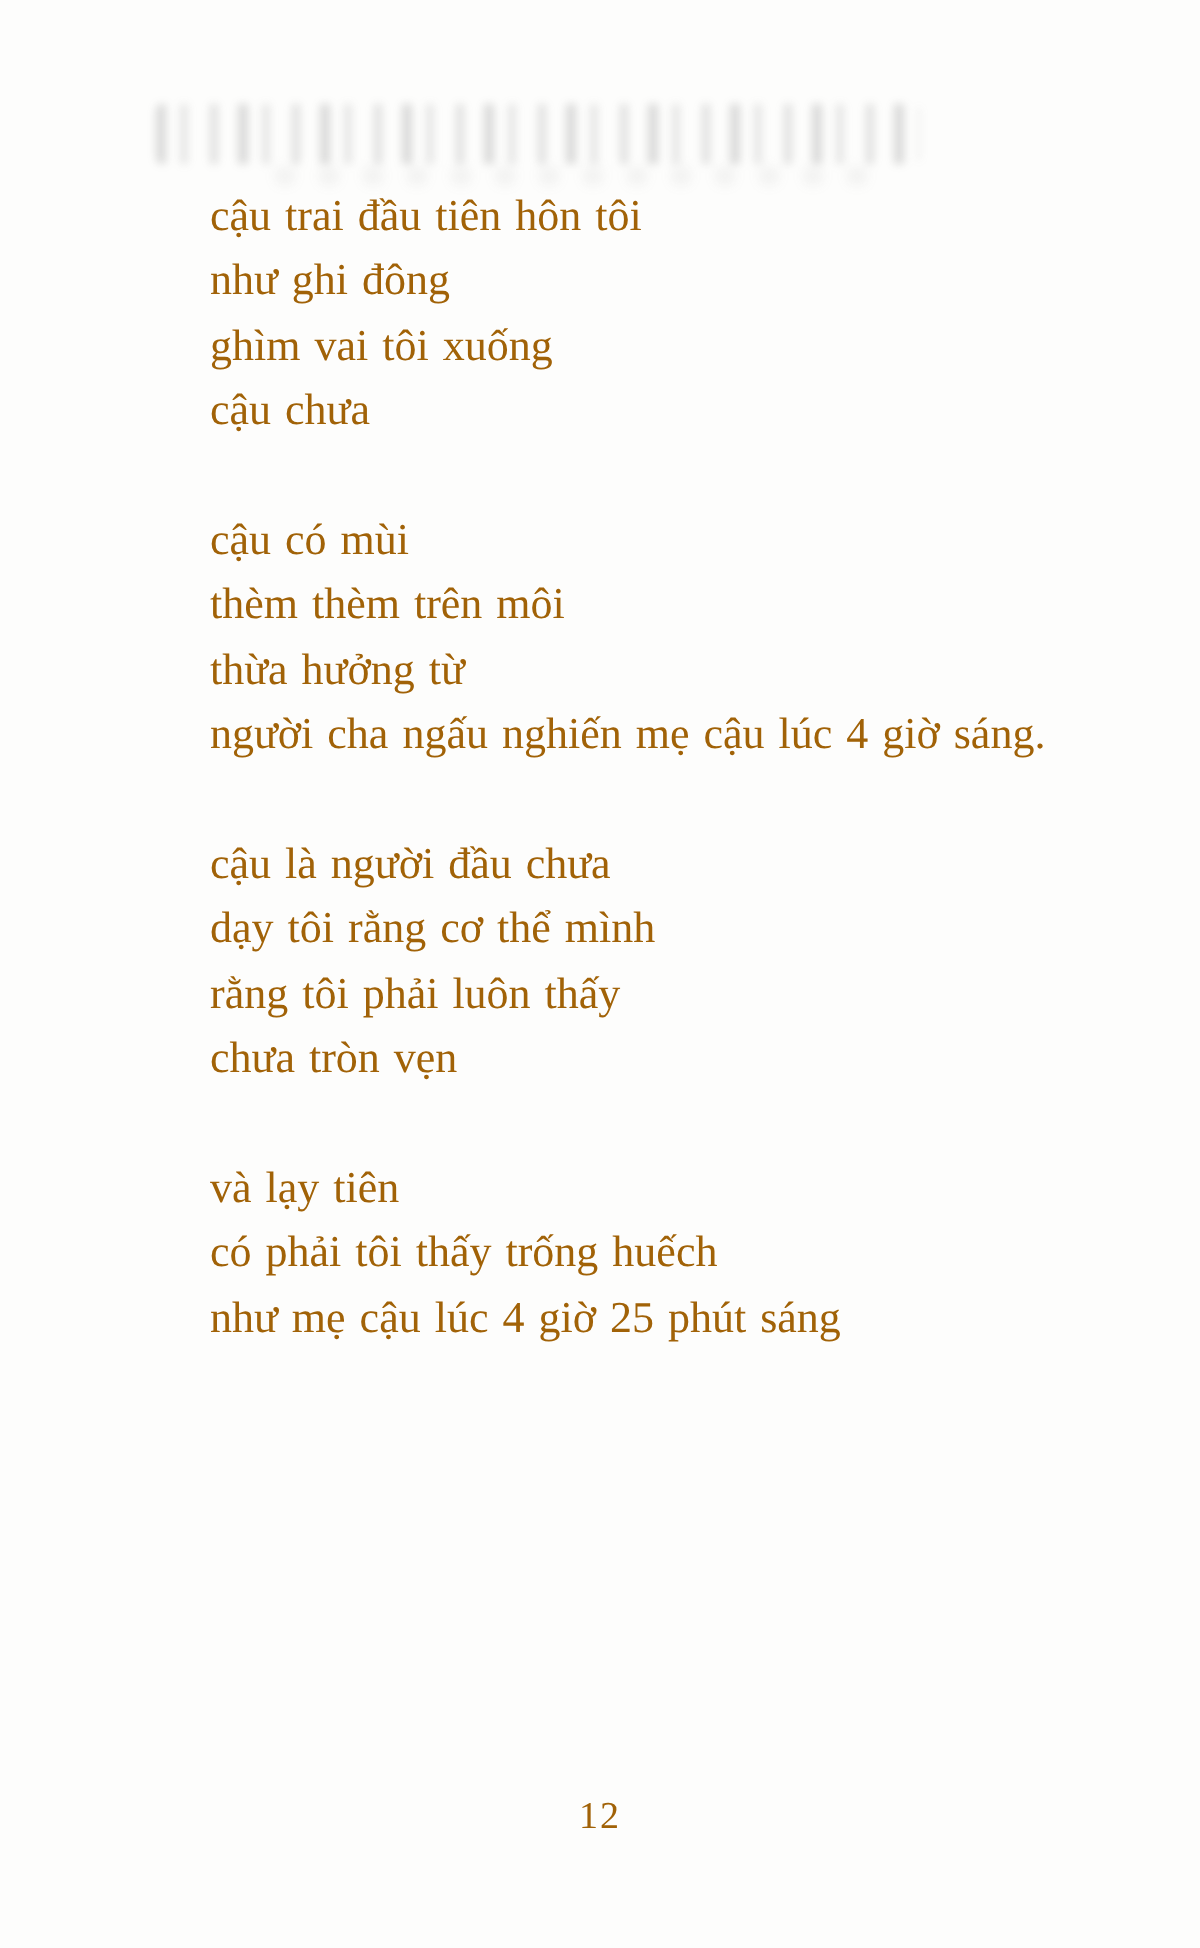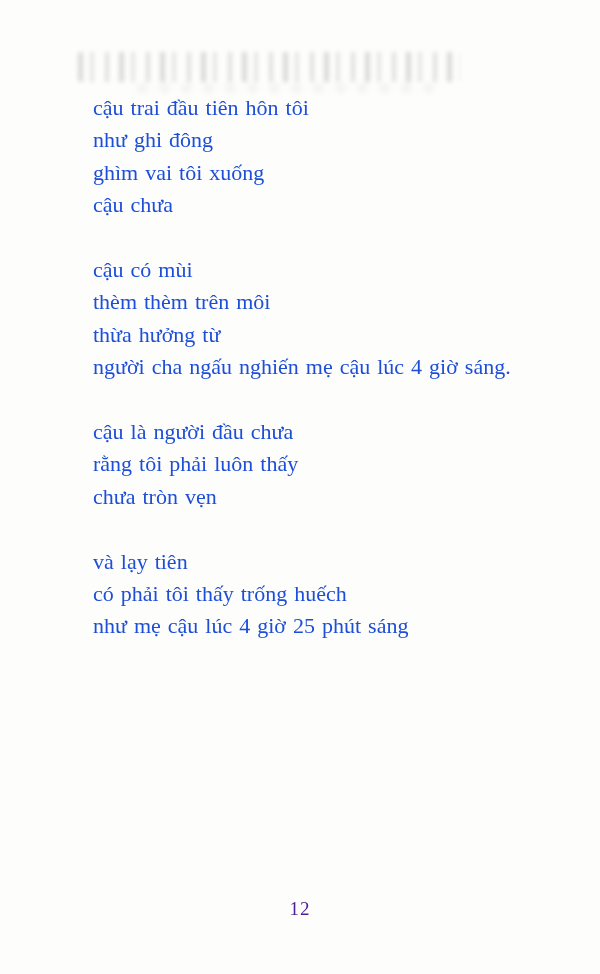--- a/index.html
+++ b/index.html
@@ -46,24 +46,24 @@
       90deg,
       rgba(140,140,140,0.35) 0 9px,
       rgba(0,0,0,0)          9px 22px
     );
     filter: blur(2.5px);
     opacity: 0.6;
   }
 
   .poem {
     position: absolute;
-    left: 93px;
+    left: 105px;
     top: 92px;
     right: 20px;
-    color: #1d4ed8;
+    color: #a16207;
   }
   .stanza {
     margin: 0 0 32.4px 0;
   }
   .line {
     margin: 0;
     font-size: 22px;
     line-height: 32.4px;
     white-space: nowrap;
     word-spacing: 1.5px;
@@ -71,21 +71,21 @@
 
   .folio {
     position: absolute;
     left: 0;
     top: 898px;
     width: 100%;
     text-align: center;
   }
   .folio span {
     font-size: 19px;
-    color: #4c1d95;
+    color: #a16207;
     letter-spacing: 1px;
   }
 </style>
 </head>
 <body>
 
 <main>
 
   <div class="bleed"></div>
 
@@ -100,20 +100,21 @@
 
     <div class="stanza">
       <p class="line">cậu có mùi</p>
       <p class="line">thèm thèm trên môi</p>
       <p class="line">thừa hưởng từ</p>
       <p class="line">người cha ngấu nghiến mẹ cậu lúc 4 giờ sáng.</p>
     </div>
 
     <div class="stanza">
       <p class="line">cậu là người đầu chưa</p>
+      <p class="line">dạy tôi rằng cơ thể mình</p>
       <p class="line">rằng tôi phải luôn thấy</p>
       <p class="line">chưa tròn vẹn</p>
     </div>
 
     <div class="stanza">
       <p class="line">và lạy tiên</p>
       <p class="line">có phải tôi thấy trống huếch</p>
       <p class="line">như mẹ cậu lúc 4 giờ 25 phút sáng</p>
     </div>
 

